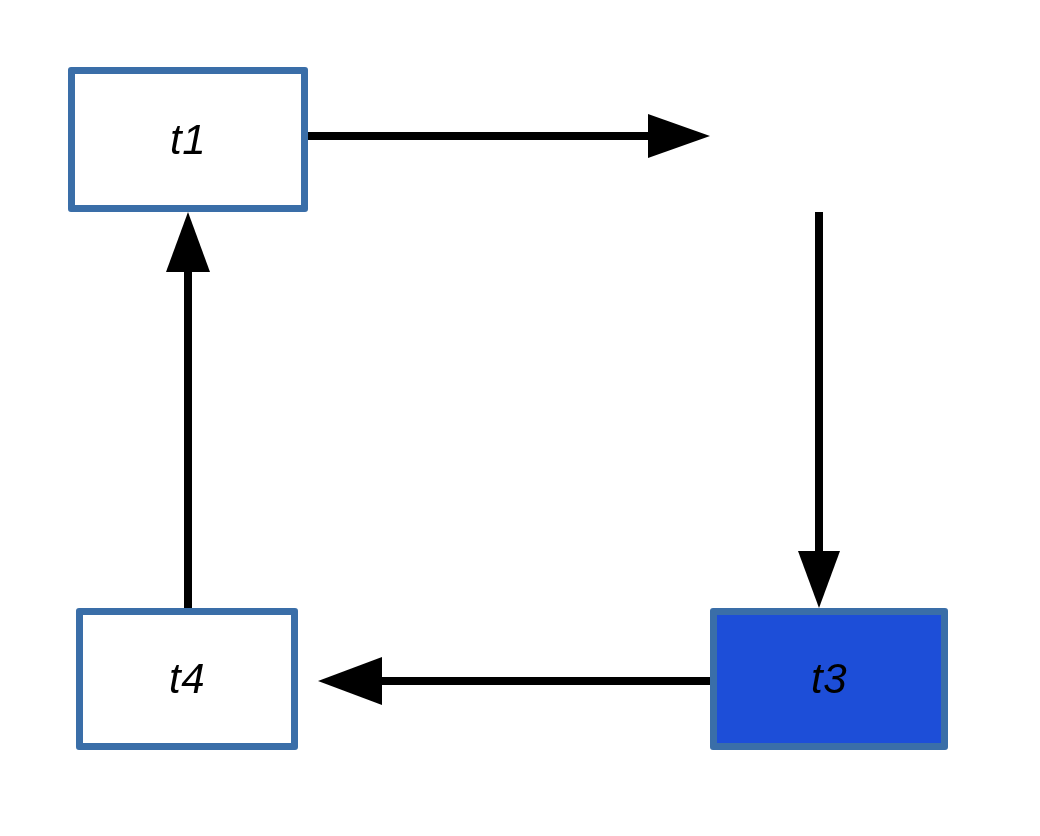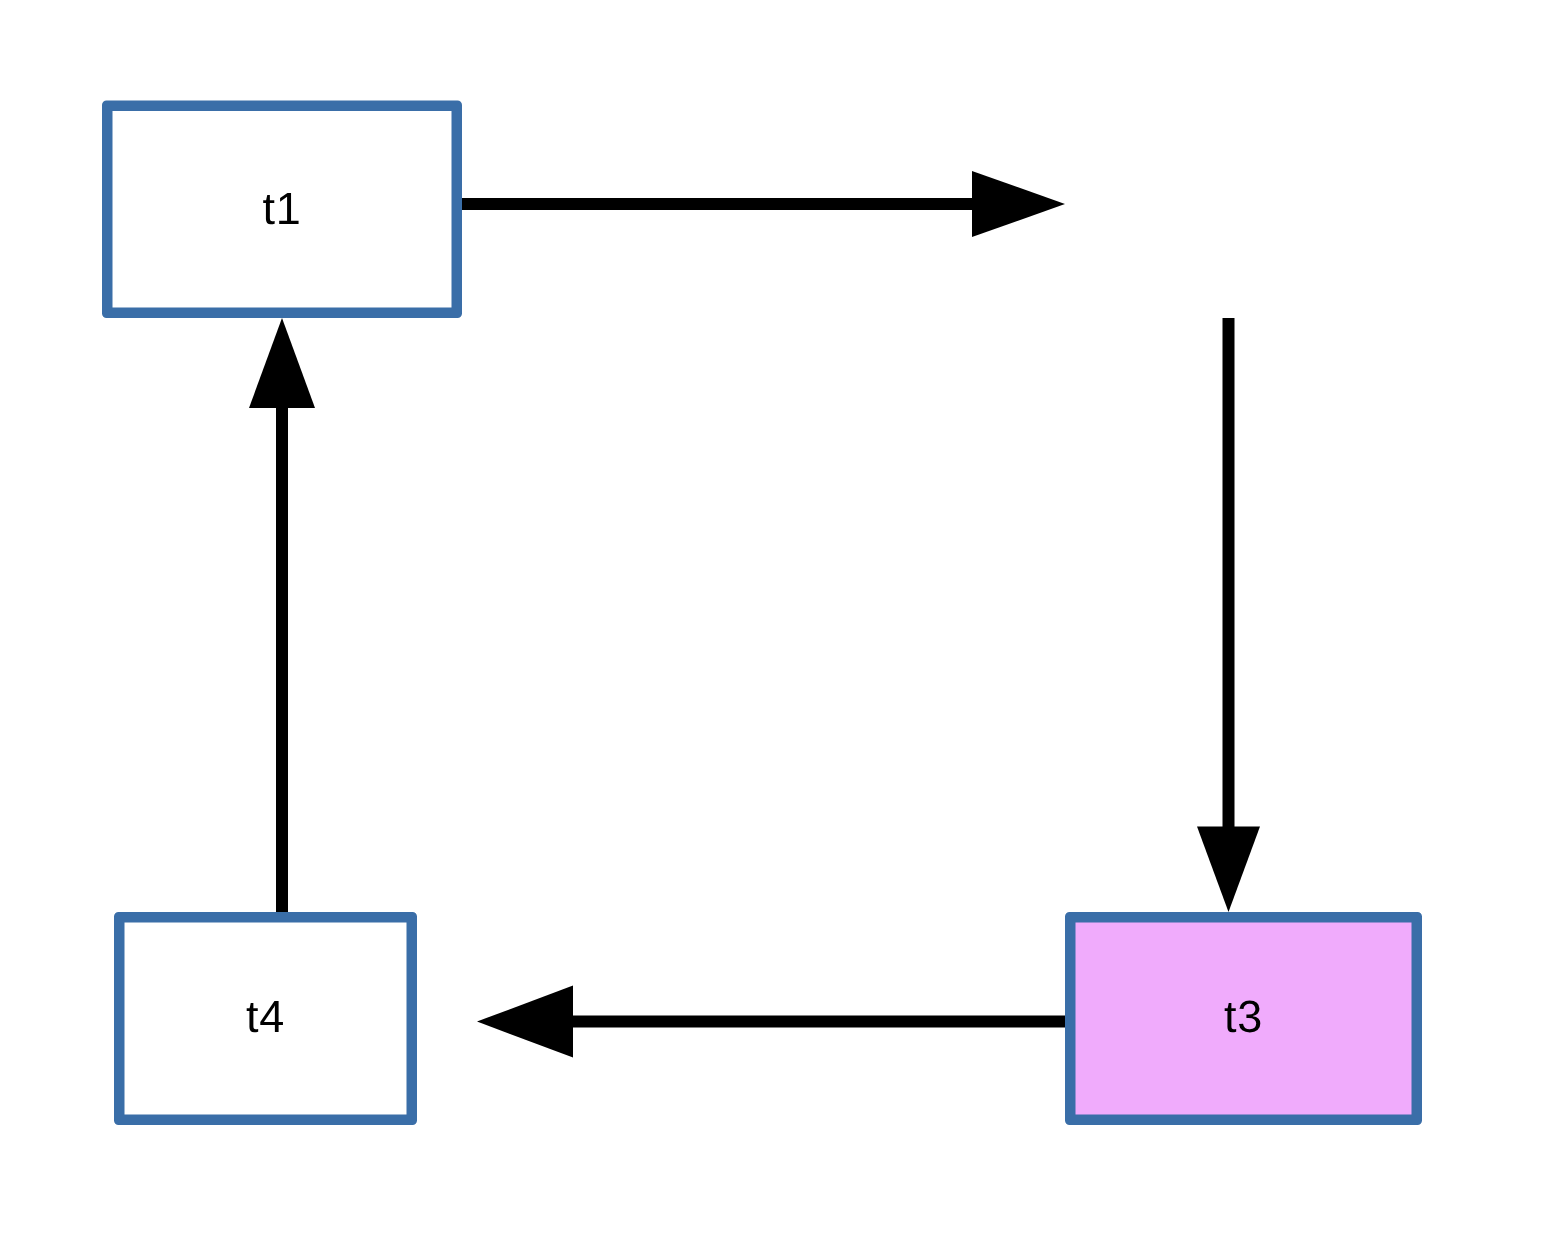--- a/index.html
+++ b/index.html
@@ -27,25 +27,26 @@
     box-sizing: border-box;
     background: #ffffff;
     border-style: solid;
     border-radius: 3px;
     display: flex;
     align-items: center;
     justify-content: center;
   }
   .node-label {
     font-family: "Liberation Sans", sans-serif;
-    font-size: 30px;
+    font-size: 42px;
     line-height: 1;
     color: #000000;
     letter-spacing: 0.5px;
     user-select: none;
+    font-style: italic;
   }
 </style>
 </head>
 <body>
 
 <div id="canvas" style="background: rgb(255, 255, 255);">
 
   <svg id="diagram-svg" viewBox="0 0 1040 836" xmlns="http://www.w3.org/2000/svg">
 
     <g>
@@ -68,21 +69,21 @@
       <polygon points="166,272 210,272 188,212" fill="#000000"></polygon>
     </g>
 
   </svg>
 
   <div class="node-box" id="node-t1" style="left: 68px; top: 67px; width: 240px; height: 145px; border-width: 7px; border-color: rgb(58, 110, 168); background: rgb(255, 255, 255);">
     <span class="node-label" style="color: rgb(0, 0, 0);">t1</span>
   </div>
 
 
-  <div class="node-box" id="node-t3" style="left: 710px; top: 608px; width: 238px; height: 142px; border-width: 7px; border-color: rgb(58, 110, 168); background: #f0abfc;">
+  <div class="node-box" id="node-t3" style="left: 710px; top: 608px; width: 238px; height: 142px; border-width: 7px; border-color: rgb(58, 110, 168); background: #1d4ed8;">
     <span class="node-label" style="color: rgb(0, 0, 0);">t3</span>
   </div>
 
-  <div class="node-box" id="node-t4" style="left: 76px; top: 608px; width: 202px; height: 142px; border-width: 7px; border-color: rgb(58, 110, 168); background: rgb(255, 255, 255);">
+  <div class="node-box" id="node-t4" style="left: 76px; top: 608px; width: 222px; height: 142px; border-width: 7px; border-color: rgb(58, 110, 168); background: rgb(255, 255, 255);">
     <span class="node-label" style="color: rgb(0, 0, 0);">t4</span>
   </div>
 
 </div>
 
 </body></html>

